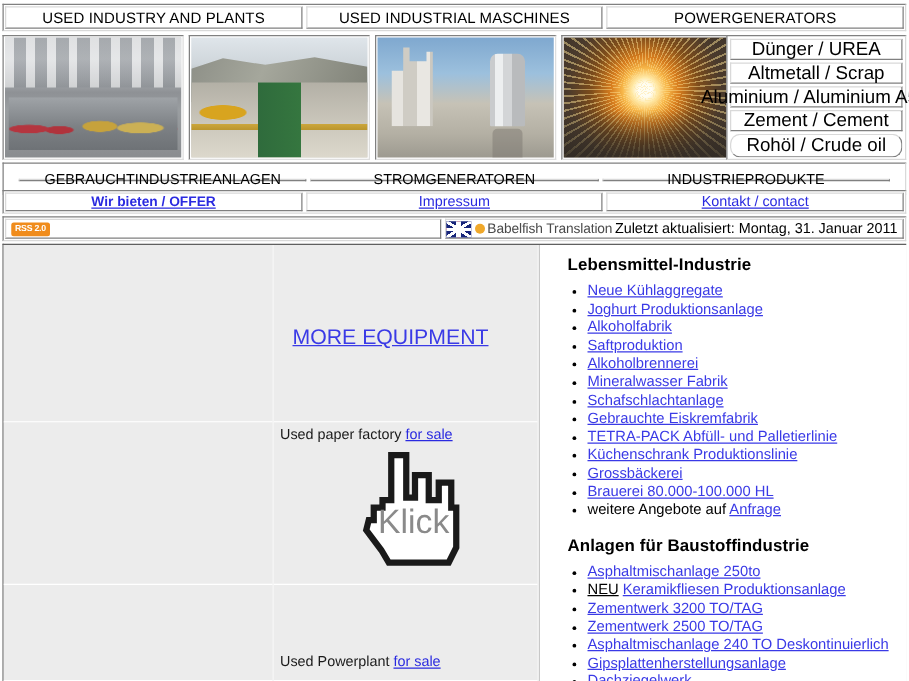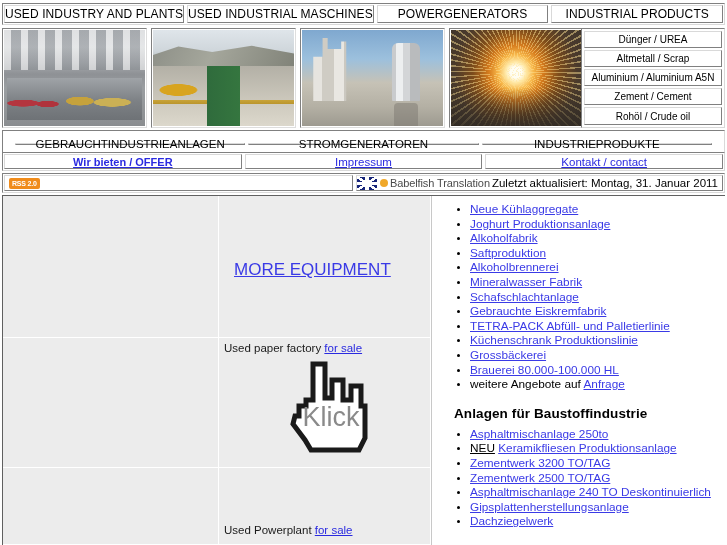--- a/index.html
+++ b/index.html
@@ -171,25 +171,25 @@
     display: flex;
     flex-direction: column;
   }
   .prodbtn {
     flex: 0 0 auto;
     height: 17px;
     margin-bottom: 2px;
     display: flex;
     align-items: center;
     justify-content: center;
-    font-size: 10px;
+    font-size: 15px;
     white-space: nowrap;
     cursor: pointer;
   }
-  .prodbtn.tall { flex: 1 1 auto; margin-bottom: 0; height: auto; }
+  .prodbtn.tall { flex: 1 1 auto; margin-bottom: 0; height: auto; border-radius: 8px; }
 
   
   .gernav {
     position: absolute;
     left: 2px;
     top: 130px;
     width: 723px;
     height: 20px;
     display: flex;
     padding: 12px;
@@ -417,23 +417,20 @@
   <div class="frame topnav">
     <div class="cellbox navcell">
       <span>USED INDUSTRY AND PLANTS</span>
     </div>
     <div class="cellbox navcell">
       <span>USED INDUSTRIAL MASCHINES</span>
     </div>
     <div class="cellbox navcell">
       <span>POWERGENERATORS</span>
     </div>
-    <div class="cellbox navcell">
-      <span>INDUSTRIAL PRODUCTS</span>
-    </div>
   </div>
 
   <div class="bannerrow">
     <div class="photo">
         <div class="inner ph1"></div>
       </div>
     <div class="photo">
         <div class="inner ph2"></div>
       </div>
     <div class="photo">
@@ -534,20 +531,21 @@
       <div class="rowcell r3">
         <div class="midlabel" style="top:56px;">
           <span>Used Powerplant </span><a href="#">for sale</a>
         </div>
       </div>
 
     </div>
 
     <div class="col-right">
 
+      <h2 class="secttitle">Lebensmittel-Industrie</h2>
 
       <ul class="linklist">
         <li><a href="#">Neue Kühlaggregate </a></li>
         <li><a href="#">Joghurt Produktionsanlage </a></li>
         <li><a href="#">Alkoholfabrik </a></li>
         <li><a href="#">Saftproduktion </a></li>
         <li><a href="#">Alkoholbrennerei </a></li>
         <li><a href="#">Mineralwasser Fabrik </a></li>
         <li><a href="#">Schafschlachtanlage </a></li>
         <li><a href="#">Gebrauchte Eiskremfabrik </a></li>

